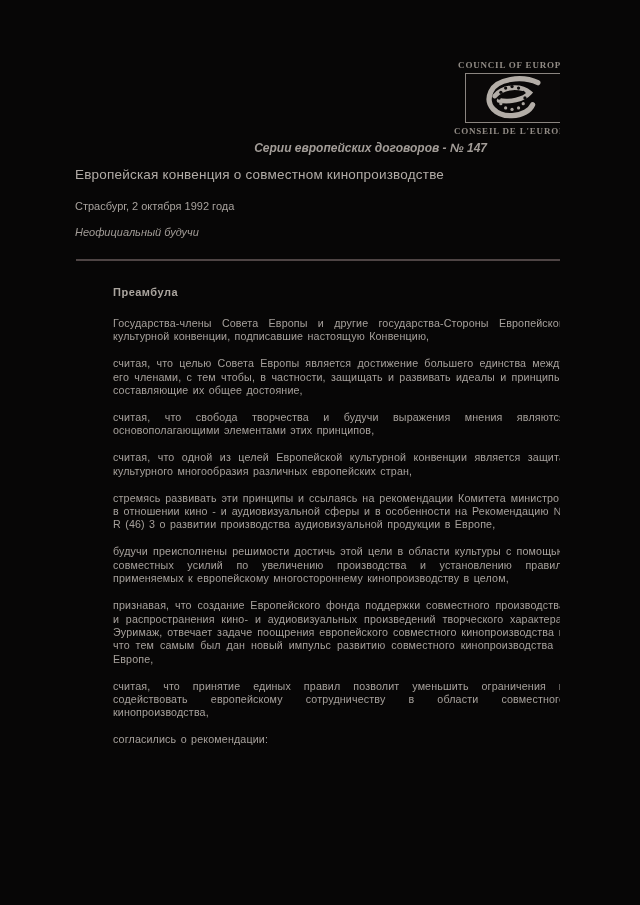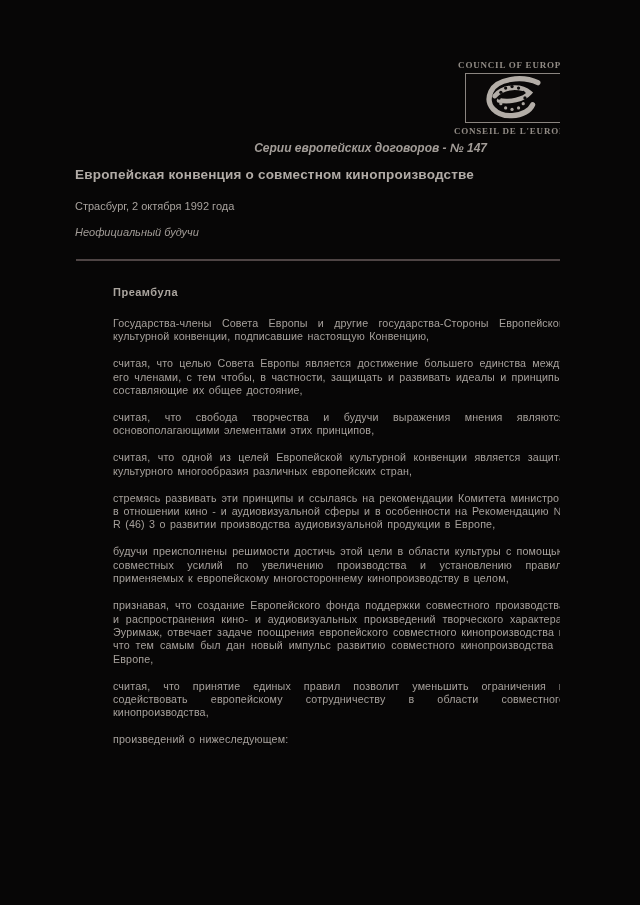--- a/index.html
+++ b/index.html
@@ -51,21 +51,21 @@
     font-weight: bold;
     font-style: italic;
     color: #a39d98;
     white-space: nowrap;
   }
   .title {
     position: absolute;
     left: 75px;
     top: 167px;
     font-size: 13.5px;
-    font-weight: bold;
+    font-weight: normal;
     color: #b1aba6;
     letter-spacing: 0.2px;
     white-space: nowrap;
   }
   .place-date {
     position: absolute;
     left: 75px;
     top: 200px;
     font-size: 11px;
     color: #a8a29d;
@@ -155,16 +155,16 @@
   <div class="preamble">
     <div class="preamble-heading">Преамбула</div>
     <p>Государства-члены Совета Европы и другие государства-Стороны Европейской культурной конвенции, подписавшие настоящую Конвенцию,</p>
     <p>считая, что целью Совета Европы является достижение большего единства между его членами, с тем чтобы, в частности, защищать и развивать идеалы и принципы, составляющие их общее достояние,</p>
     <p>считая, что свобода творчества и будучи выражения мнения являются основополагающими элементами этих принципов,</p>
     <p>считая, что одной из целей Европейской культурной конвенции является защита культурного многообразия различных европейских стран,</p>
     <p>стремясь развивать эти принципы и ссылаясь на рекомендации Комитета министров в отношении кино - и аудиовизуальной сферы и в особенности на Рекомендацию № R (46) 3 о развитии производства аудиовизуальной продукции в Европе,</p>
     <p>будучи преисполнены решимости достичь этой цели в области культуры с помощью совместных усилий по увеличению производства и установлению правил, применяемых к европейскому многостороннему кинопроизводству в целом,</p>
     <p>признавая, что создание Европейского фонда поддержки совместного производства и распространения кино- и аудиовизуальных произведений творческого характера, Эуримаж, отвечает задаче поощрения европейского совместного кинопроизводства и что тем самым был дан новый импульс развитию совместного кинопроизводства в Европе,</p>
     <p>считая, что принятие единых правил позволит уменьшить ограничения и содействовать европейскому сотрудничеству в области совместного кинопроизводства,</p>
-    <p>произведений о нижеследующем:</p>
+    <p>согласились о рекомендации:</p>
   </div>
 
 </div>
 
 </body></html>

